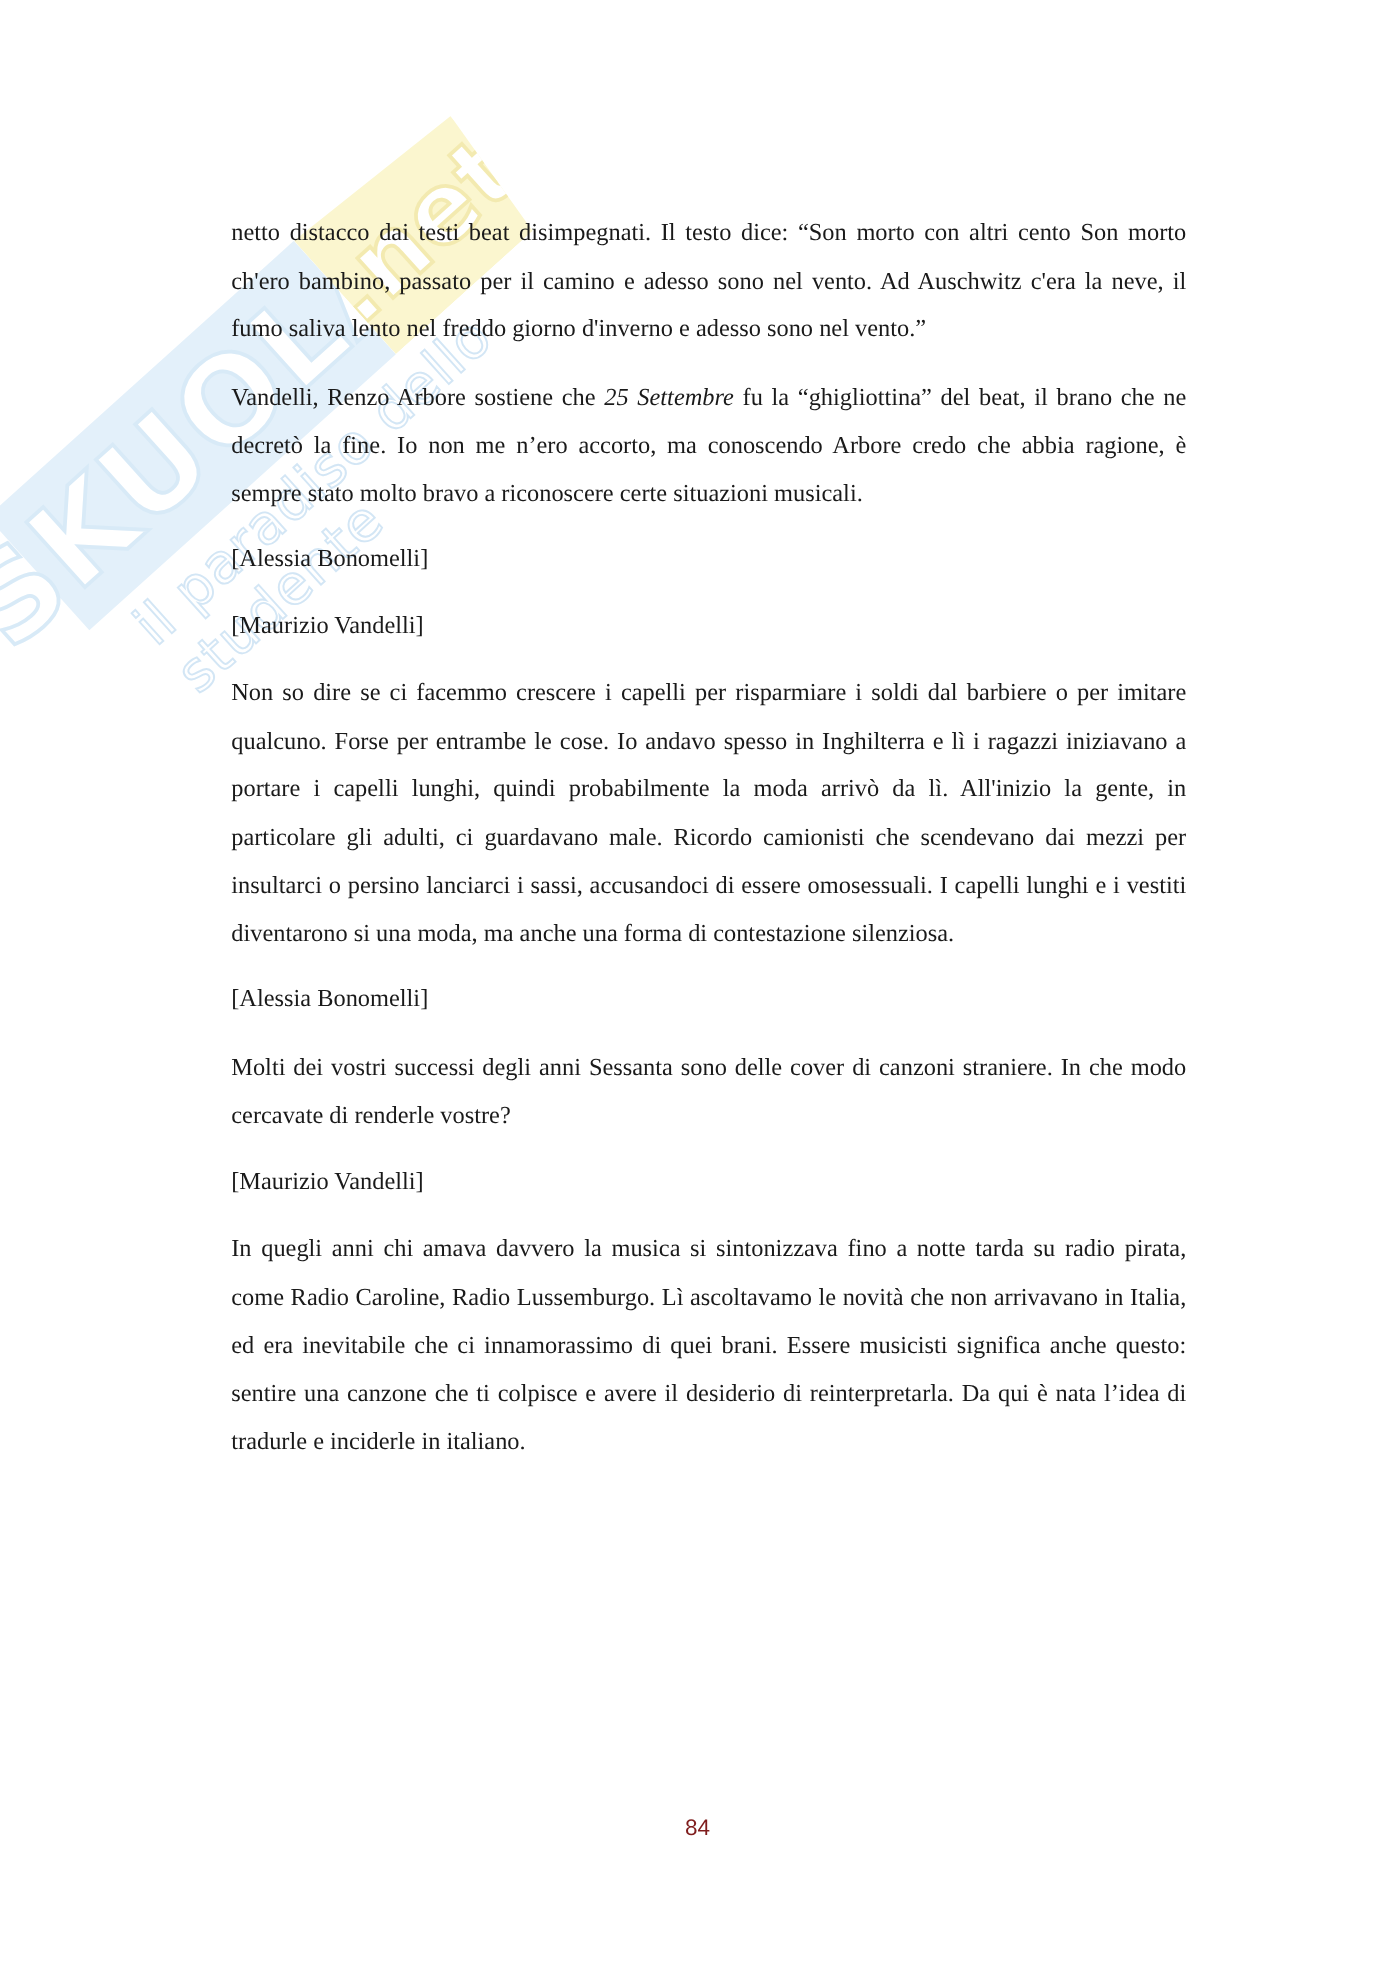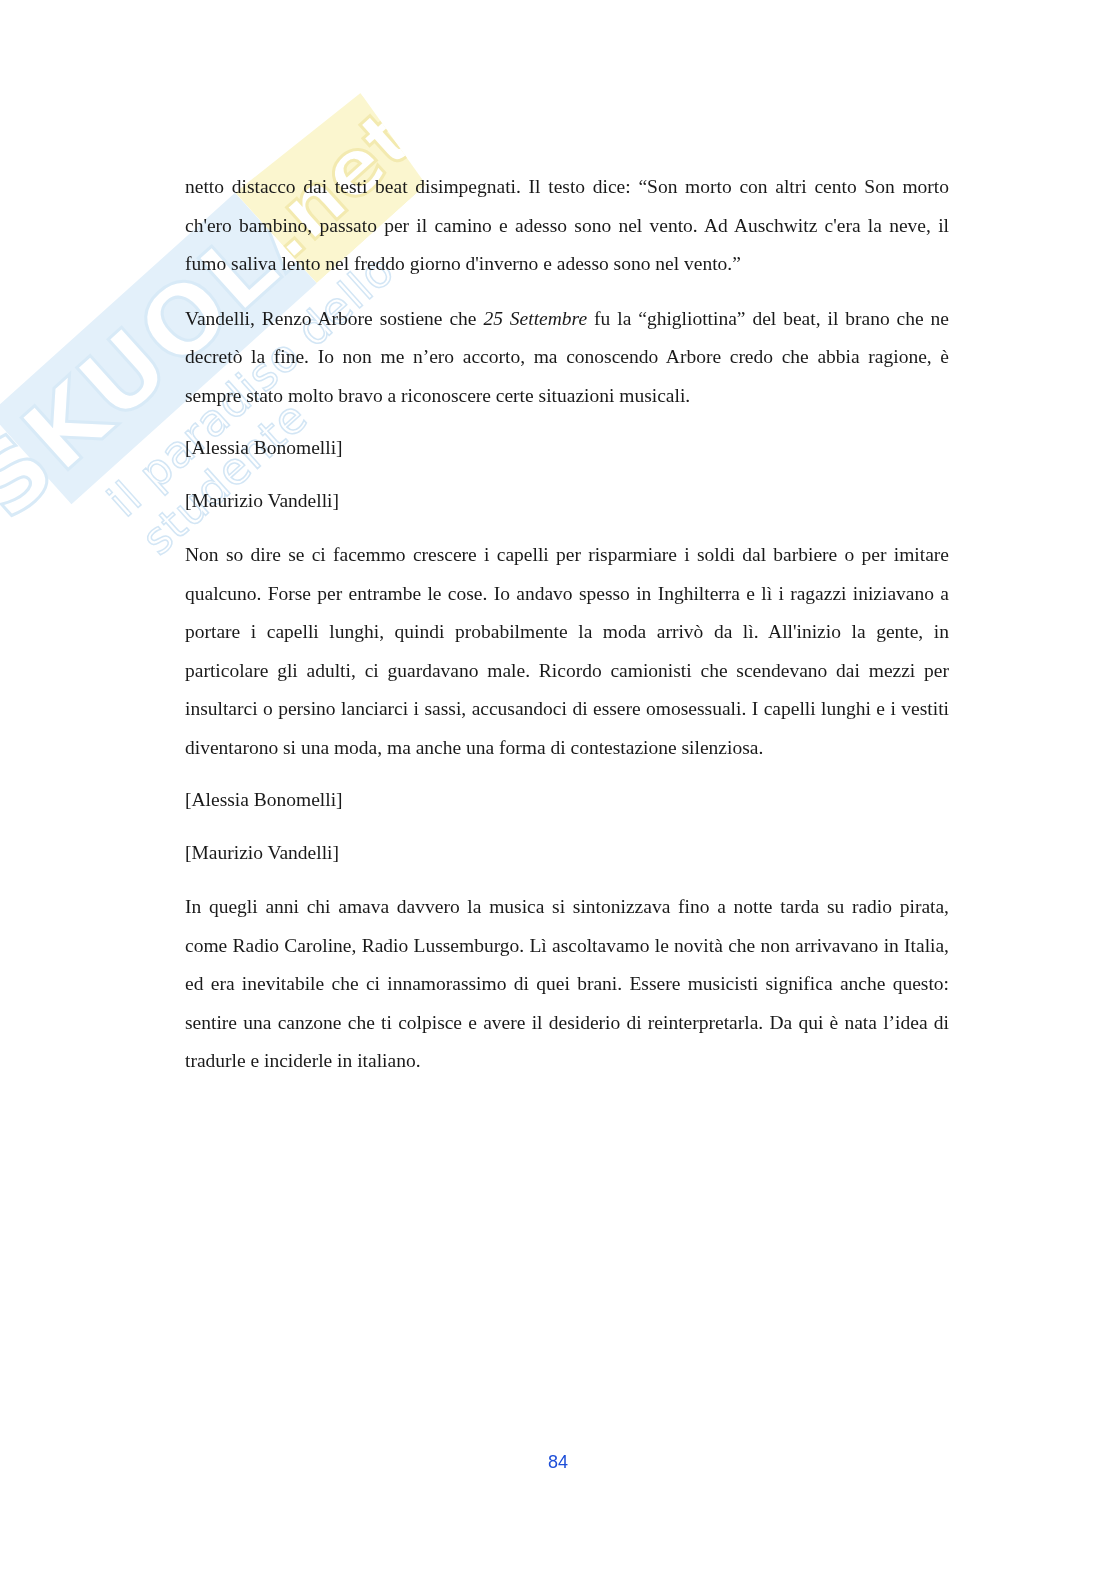--- a/index.html
+++ b/index.html
@@ -97,21 +97,21 @@
       font-family: Liberation Serif, serif;
     }
     .page-number {
       position: absolute;
       left: 0;
       width: 1116px;
       top: 1452px;
       text-align: center;
       font-family: "Liberation Sans", sans-serif;
       font-size: 18px;
-      color: #1d4ed8;
+      color: #7f1d1d;
       z-index: 1;
     }
   </style>
 </head>
 <body>
 
 <div class="watermark">
   <div class="wm-inner">
     <div class="wm-banner">
       <div class="wm-blue">
@@ -132,19 +132,20 @@
 
   <p class="speaker">[Alessia Bonomelli]</p>
 
 
   <p class="speaker">[Maurizio Vandelli]</p>
 
   <p class="para">Non so dire se ci facemmo crescere i capelli per risparmiare i soldi dal barbiere o per imitare qualcuno. Forse per entrambe le cose. Io andavo spesso in Inghilterra e lì i ragazzi iniziavano a portare i capelli lunghi, quindi probabilmente la moda arrivò da lì. All'inizio la gente, in particolare gli adulti, ci guardavano male. Ricordo camionisti che scendevano dai mezzi per insultarci o persino lanciarci i sassi, accusandoci di essere omosessuali. I capelli lunghi e i vestiti diventarono si una moda, ma anche una forma di contestazione silenziosa.</p>
 
   <p class="speaker">[Alessia Bonomelli]</p>
 
+  <p class="para">Molti dei vostri successi degli anni Sessanta sono delle cover di canzoni straniere. In che modo cercavate di renderle vostre?</p>
 
   <p class="speaker">[Maurizio Vandelli]</p>
 
   <p class="para">In quegli anni chi amava davvero la musica si sintonizzava fino a notte tarda su radio pirata, come Radio Caroline, Radio Lussemburgo. Lì ascoltavamo le novità che non arrivavano in Italia, ed era inevitabile che ci innamorassimo di quei brani.  Essere musicisti significa anche questo: sentire una canzone che ti colpisce e avere il desiderio di reinterpretarla. Da qui è nata l’idea di tradurle e inciderle in italiano.</p>
 </div>
 
 <div class="page-number">84</div>
 
 </body></html>

